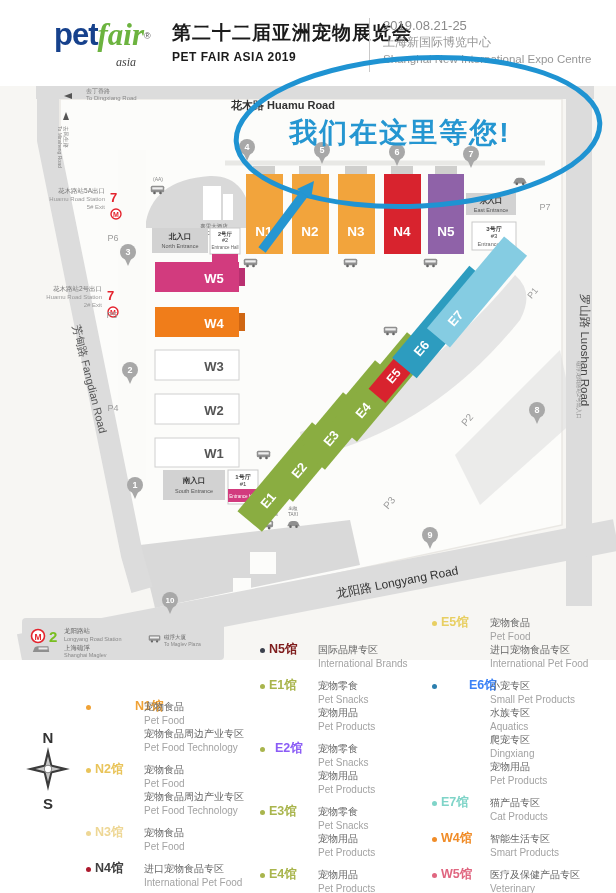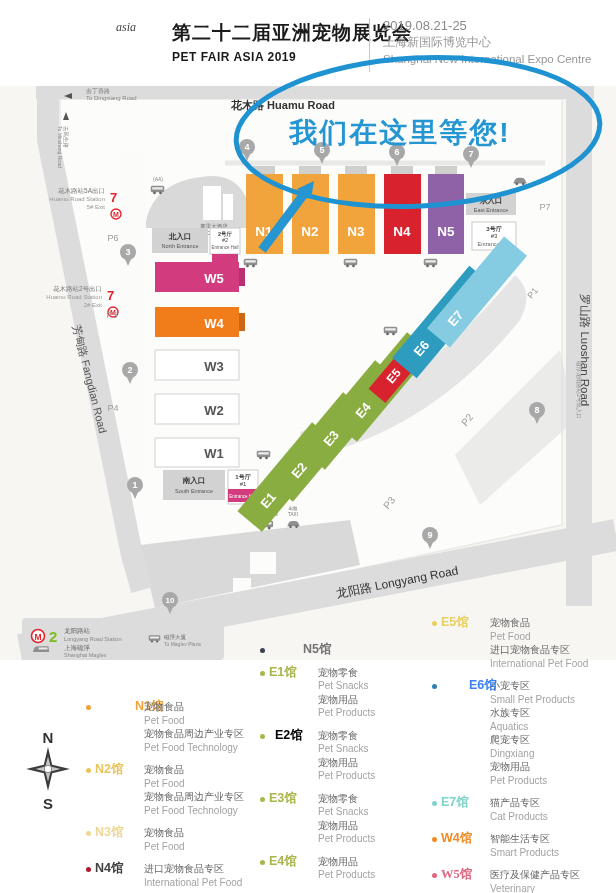--- a/index.html
+++ b/index.html
@@ -33,20 +33,23 @@
   .li-body .cn{font-size:10px;color:#666;line-height:13.5px}
   .li-body .en{font-size:10px;color:#a3a3a3;line-height:13.5px}
   .compass{position:absolute;left:20px;top:730px;width:56px;text-align:center;z-index:3}
   .compass .c-lab{font-size:15px;font-weight:bold;color:#333;line-height:16px}
 </style>
 </head>
 <body>
 
 <div class="header">
   <div class="logo">
+    <div>
+      <span class="pet">pet</span><span class="fair">fair</span><span class="reg">®</span>
+    </div>
     <div class="asia">asia</div>
   </div>
   <div class="titleblock">
     <div class="title-cn">第二十二届亚洲宠物展览会</div>
     <div class="title-en">PET FAIR ASIA 2019</div>
   </div>
   <div class="hdivider"></div>
   <div class="hright">
     <div class="h-date">2019.08.21-25</div>
     <div class="h-venue-cn">上海新国际博览中心</div>
@@ -372,39 +375,43 @@
       <div class="li-body">
         <div class="cn">进口宠物食品专区</div>
         <div class="en">International Pet Food</div>
       </div>
     </div>
   </div>
 <div class="legend-col" id="lcol2">
     <div class="li">
       <div class="li-head">
         <span class="dot" style="background: rgb(60, 65, 77);"></span>
-        <span class="li-label" style="color: #737373; margin-left: 34px;">N5馆</span>
+        <span class="li-label" style="color: #7f1d1d;">N5馆</span>
+      </div>
+      <div class="li-body">
+        <div class="cn">国际品牌专区</div>
+        <div class="en">International Brands</div>
       </div>
     </div>
     <div class="li">
       <div class="li-head">
         <span class="dot" style="background: rgb(169, 181, 77);"></span>
         <span class="li-label" style="color: rgb(169, 181, 77);">E1馆</span>
       </div>
       <div class="li-body">
         <div class="cn">宠物零食</div>
         <div class="en">Pet Snacks</div>
         <div class="cn">宠物用品</div>
         <div class="en">Pet Products</div>
       </div>
     </div>
     <div class="li">
       <div class="li-head">
         <span class="dot" style="background: rgb(169, 181, 77);"></span>
-        <span class="li-label" style="color: #000000; padding-left: 6px;">E2馆</span>
+        <span class="li-label" style="color: #8b5cf6; padding-left: 6px;">E2馆</span>
       </div>
       <div class="li-body">
         <div class="cn">宠物零食</div>
         <div class="en">Pet Snacks</div>
         <div class="cn">宠物用品</div>
         <div class="en">Pet Products</div>
       </div>
     </div>
     <div class="li">
       <div class="li-head">
@@ -474,21 +481,21 @@
         <span class="li-label" style="color: rgb(240, 140, 40);">W4馆</span>
       </div>
       <div class="li-body">
         <div class="cn">智能生活专区</div>
         <div class="en">Smart Products</div>
       </div>
     </div>
     <div class="li">
       <div class="li-head">
         <span class="dot" style="background: rgb(224, 102, 128);"></span>
-        <span class="li-label" style="color: rgb(224, 102, 128); font-family: Liberation Serif, serif;">W5馆</span>
+        <span class="li-label" style="color: rgb(224, 102, 128);">W5馆</span>
       </div>
       <div class="li-body">
         <div class="cn">医疗及保健产品专区</div>
         <div class="en">Veterinary</div>
       </div>
     </div>
   </div>
 
 <div class="compass">
   <div class="c-lab">N</div>

